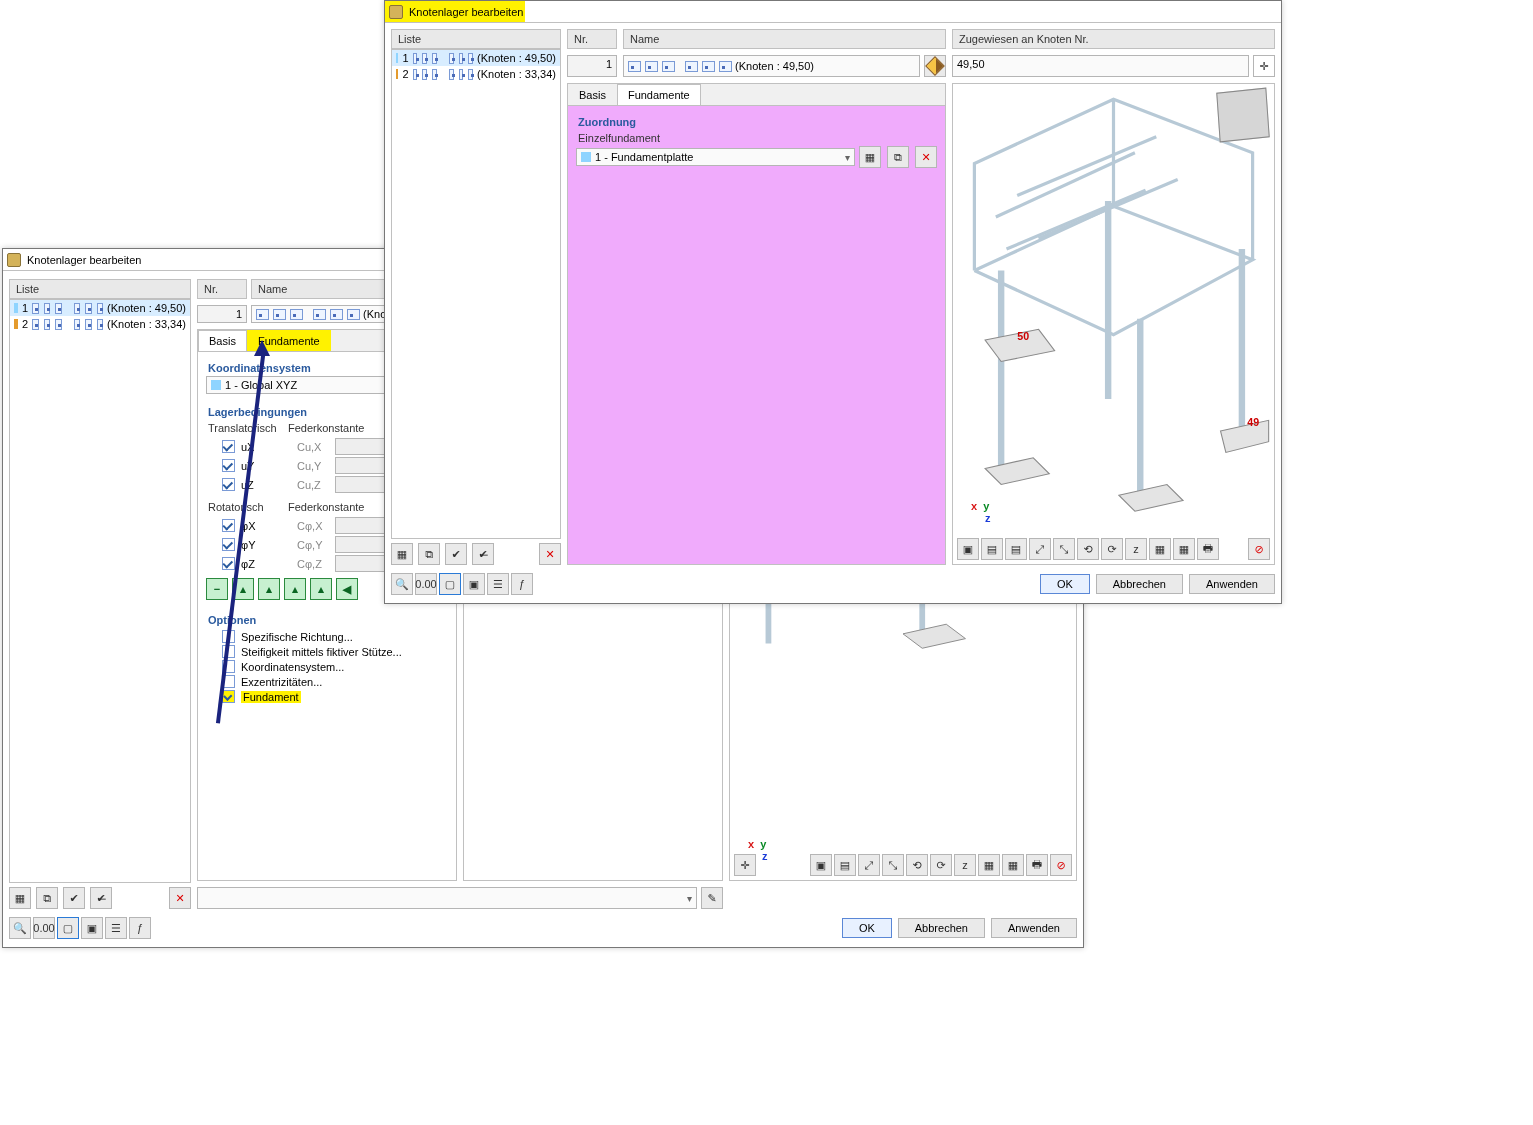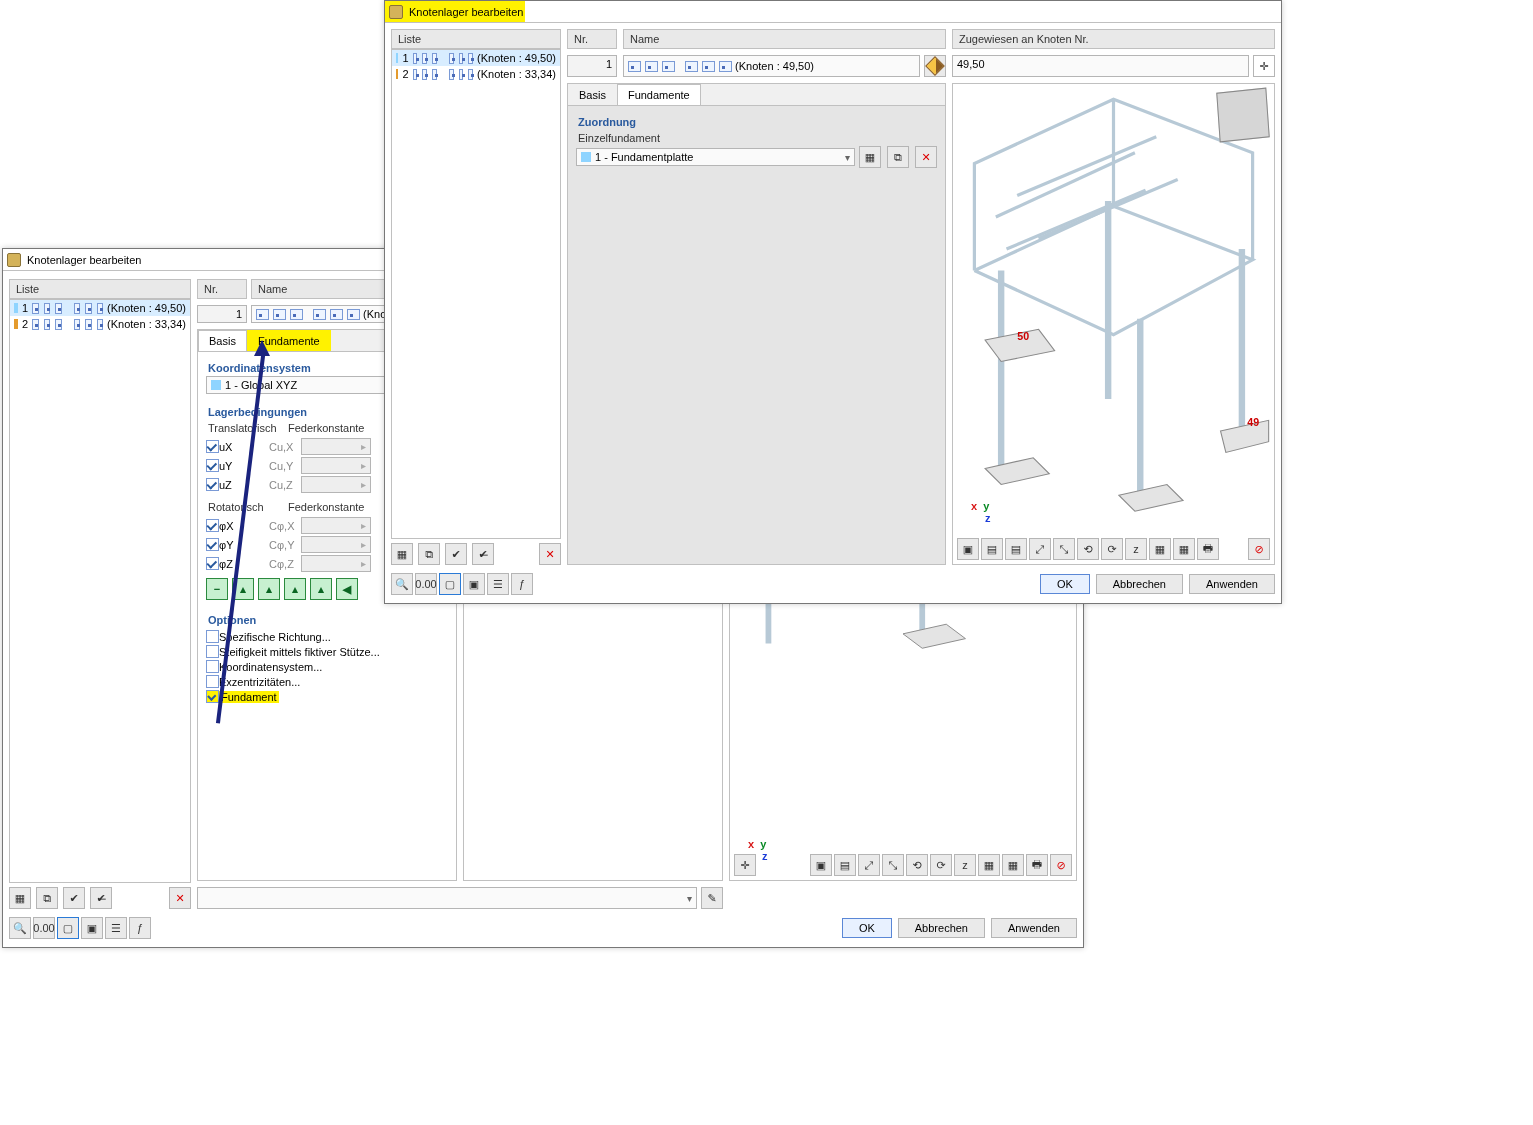--- a/index.html
+++ b/index.html
@@ -38,21 +38,21 @@
   .numbox { text-align:right; padding:2px 4px; }
   .txtbox, .combobox { padding:2px 4px; }
   .combobox { display:flex; align-items:center; gap:4px; }
   .combobox .chev { margin-left:auto; color:#666; font-size:10px; }
   .section-title { color:#2a5a9e; padding:4px 0 2px 2px; font-weight:600; }
   .subtitle { color:#333; padding:2px 0 2px 2px; }
   .tabs { display:flex; border-bottom:1px solid var(--header-border); background:var(--panel-bg); }
   .tab { padding:4px 10px; border:1px solid transparent; border-bottom:none; cursor:pointer; }
   .tab.active-basis { background:#fff; border-color:var(--header-border); }
   .tab.highlight { background:var(--hl); }
-  .field-row { display:flex; align-items:center; margin:2px 0; }
+  .field-row { display:flex; align-items:center; gap:6px; margin:2px 16px; }
   .cb { width:13px; height:13px; border:1px solid #7a9ad6; background:#fff; display:inline-flex; align-items:center; justify-content:center; }
   .cb.checked::before { content:""; width:7px; height:4px; border:2px solid #2a5a9e; border-top:none; border-right:none; transform:rotate(-45deg) translate(0,-1px); }
   .disabled-input { background:var(--disabled-input); color:#999; }
   .iconbtn { width:22px; height:22px; border:1px solid var(--btn-border); background:var(--btn-bg); display:inline-flex; align-items:center; justify-content:center; cursor:pointer; font-size:11px; color:#333; }
   .iconbtn + .iconbtn { margin-left:2px; }
   .iconbtn.del { color:#d00; }
   .btn { padding:3px 16px; background:var(--btn-bg); cursor:pointer; }
   .btn.primary { background:#e8f1ff; border-color:#5a87d6; }
   .green-iconbtn { width:22px; height:22px; border:1px solid #2b8a3e; background:#c7f0d0; display:inline-flex; align-items:center; justify-content:center; color:#0b6623; font-weight:bold; cursor:pointer; }
   .green-iconbtn + .green-iconbtn { margin-left:2px; }
@@ -343,21 +343,21 @@
       <div style="display:flex; gap:4px;">
         <div class="txtbox" style="flex:1;">49,50</div>
         <span class="iconbtn pick-btn">✛</span>
       </div>
 
       <div style="grid-column:1/3; display:flex; flex-direction:column; border:1px solid var(--header-border);">
         <div class="tabs">
           <div class="tab">Basis</div>
           <div class="tab active-basis">Fundamente</div>
         </div>
-        <div style="padding:6px 8px; background:#e5e5e5; flex:1;">
+        <div style="padding:6px 8px; background:#f0abfc; flex:1;">
           <div class="section-title">Zuordnung</div>
           <div class="subtitle">Einzelfundament</div>
           <div style="display:flex; gap:4px; align-items:center;">
             <div class="combobox" style="flex:1;">
               <span class="swatch" style="background:#8fd4ff;"></span>
               <span>1 - Fundamentplatte</span>
               <span class="chev">▾</span>
             </div>
             <span class="iconbtn">▦</span>
             <span class="iconbtn">⧉</span>

